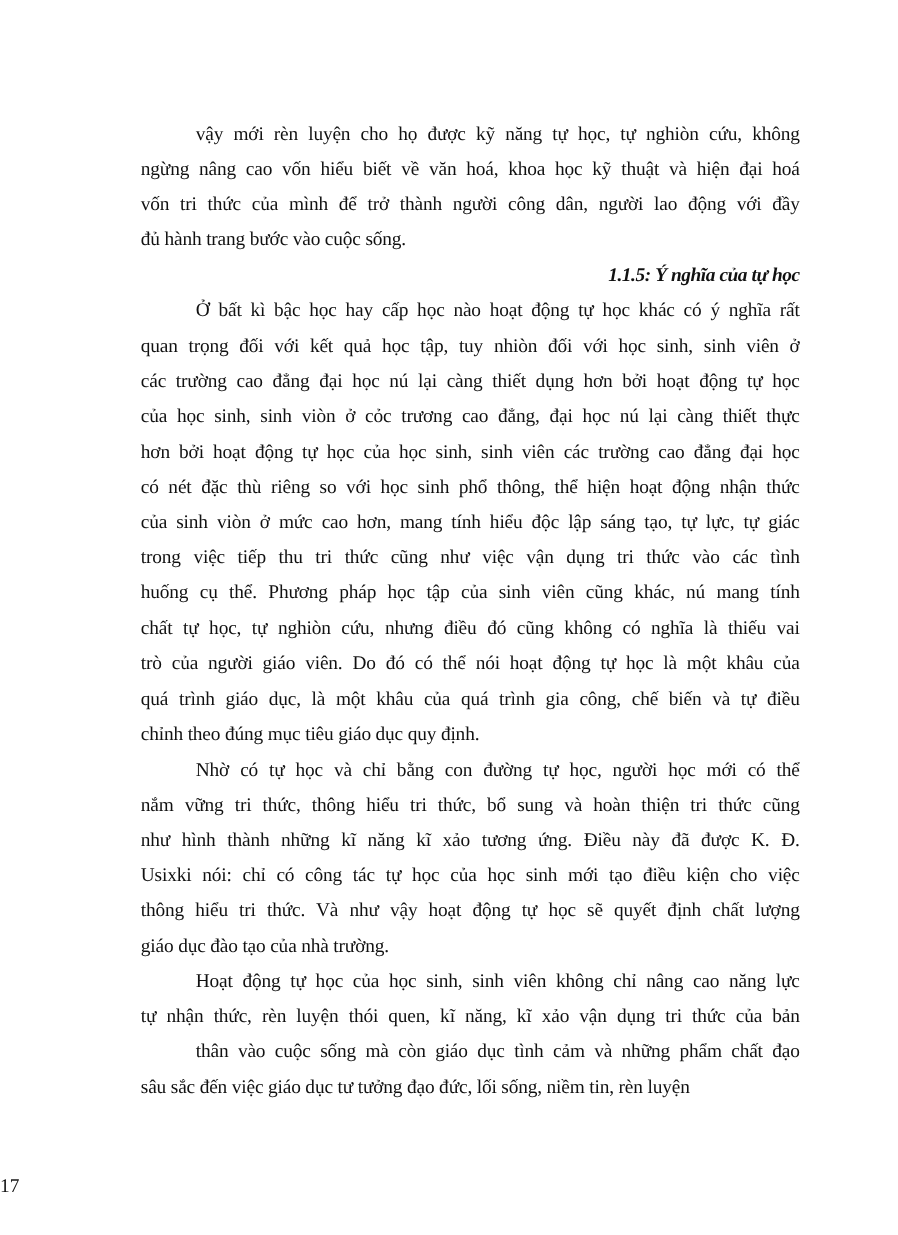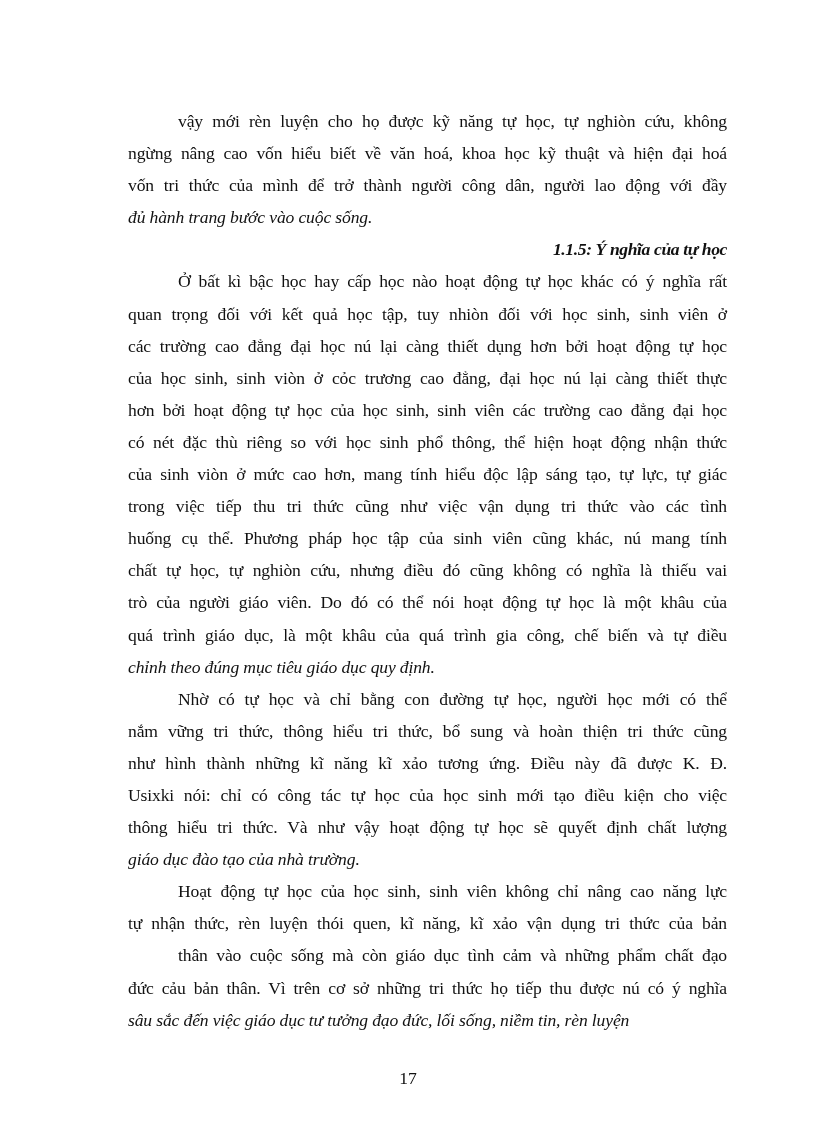--- a/index.html
+++ b/index.html
@@ -35,21 +35,20 @@
     line-height: 32.1px;
     font-size: 17.6px;
     white-space: nowrap;
     text-align: justify;
     text-align-last: justify;
     letter-spacing: -0.15px;
   }
   .line.last {
     text-align: left;
     text-align-last: left;
-    font-style: italic;
   }
   .line.indent {
     padding-left: 50px;
     width: 549px;
   }
   .line.plain {
     width: 599px;
   }
   .heading {
     display: block;
@@ -60,21 +59,21 @@
     font-style: italic;
     padding-left: 50px;
     letter-spacing: -0.4px;
     text-align: right;
   }
   .page-number {
     position: absolute;
     left: 0;
     width: 816px;
     top: 1052px;
-    text-align: center;
+    text-align: left;
     font-size: 17.6px;
   }
   .page-boundary {
     position: absolute;
     left: 16px;
     right: 16px;
     top: 1121px;
     height: 0;
     border-top: 1px dotted #c8c8c8;
   }
@@ -116,21 +115,20 @@
       <span class="line plain">như hình thành những kĩ năng kĩ xảo tương ứng. Điều này đã được K. Đ.</span>
       <span class="line plain">Usixki nói: chỉ có công tác tự học của học sinh mới tạo điều kiện cho việc</span>
       <span class="line plain">thông hiểu tri thức. Và như vậy hoạt động tự học sẽ quyết định chất lượng</span>
       <span class="line plain last">giáo dục đào tạo của nhà trường.</span>
     </div>
 
     <div>
       <span class="line indent">Hoạt động tự học của học sinh, sinh viên không chỉ nâng cao năng lực</span>
       <span class="line plain">tự nhận thức, rèn luyện thói quen, kĩ năng, kĩ xảo vận dụng tri thức của bản</span>
       <span class="line indent">thân vào cuộc sống mà còn giáo dục tình cảm và những phẩm chất đạo</span>
-      <span class="line plain">đức cảu bản thân. Vì trên cơ sở những tri thức họ tiếp thu được nú có ý nghĩa</span>
       <span class="line plain last">sâu sắc đến việc giáo dục tư tưởng đạo đức, lối sống, niềm tin, rèn luyện</span>
     </div>
 
   </div>
 
   <div class="page-number">17</div>
   <div class="page-boundary"></div>
 </div>
 
 </body></html>

